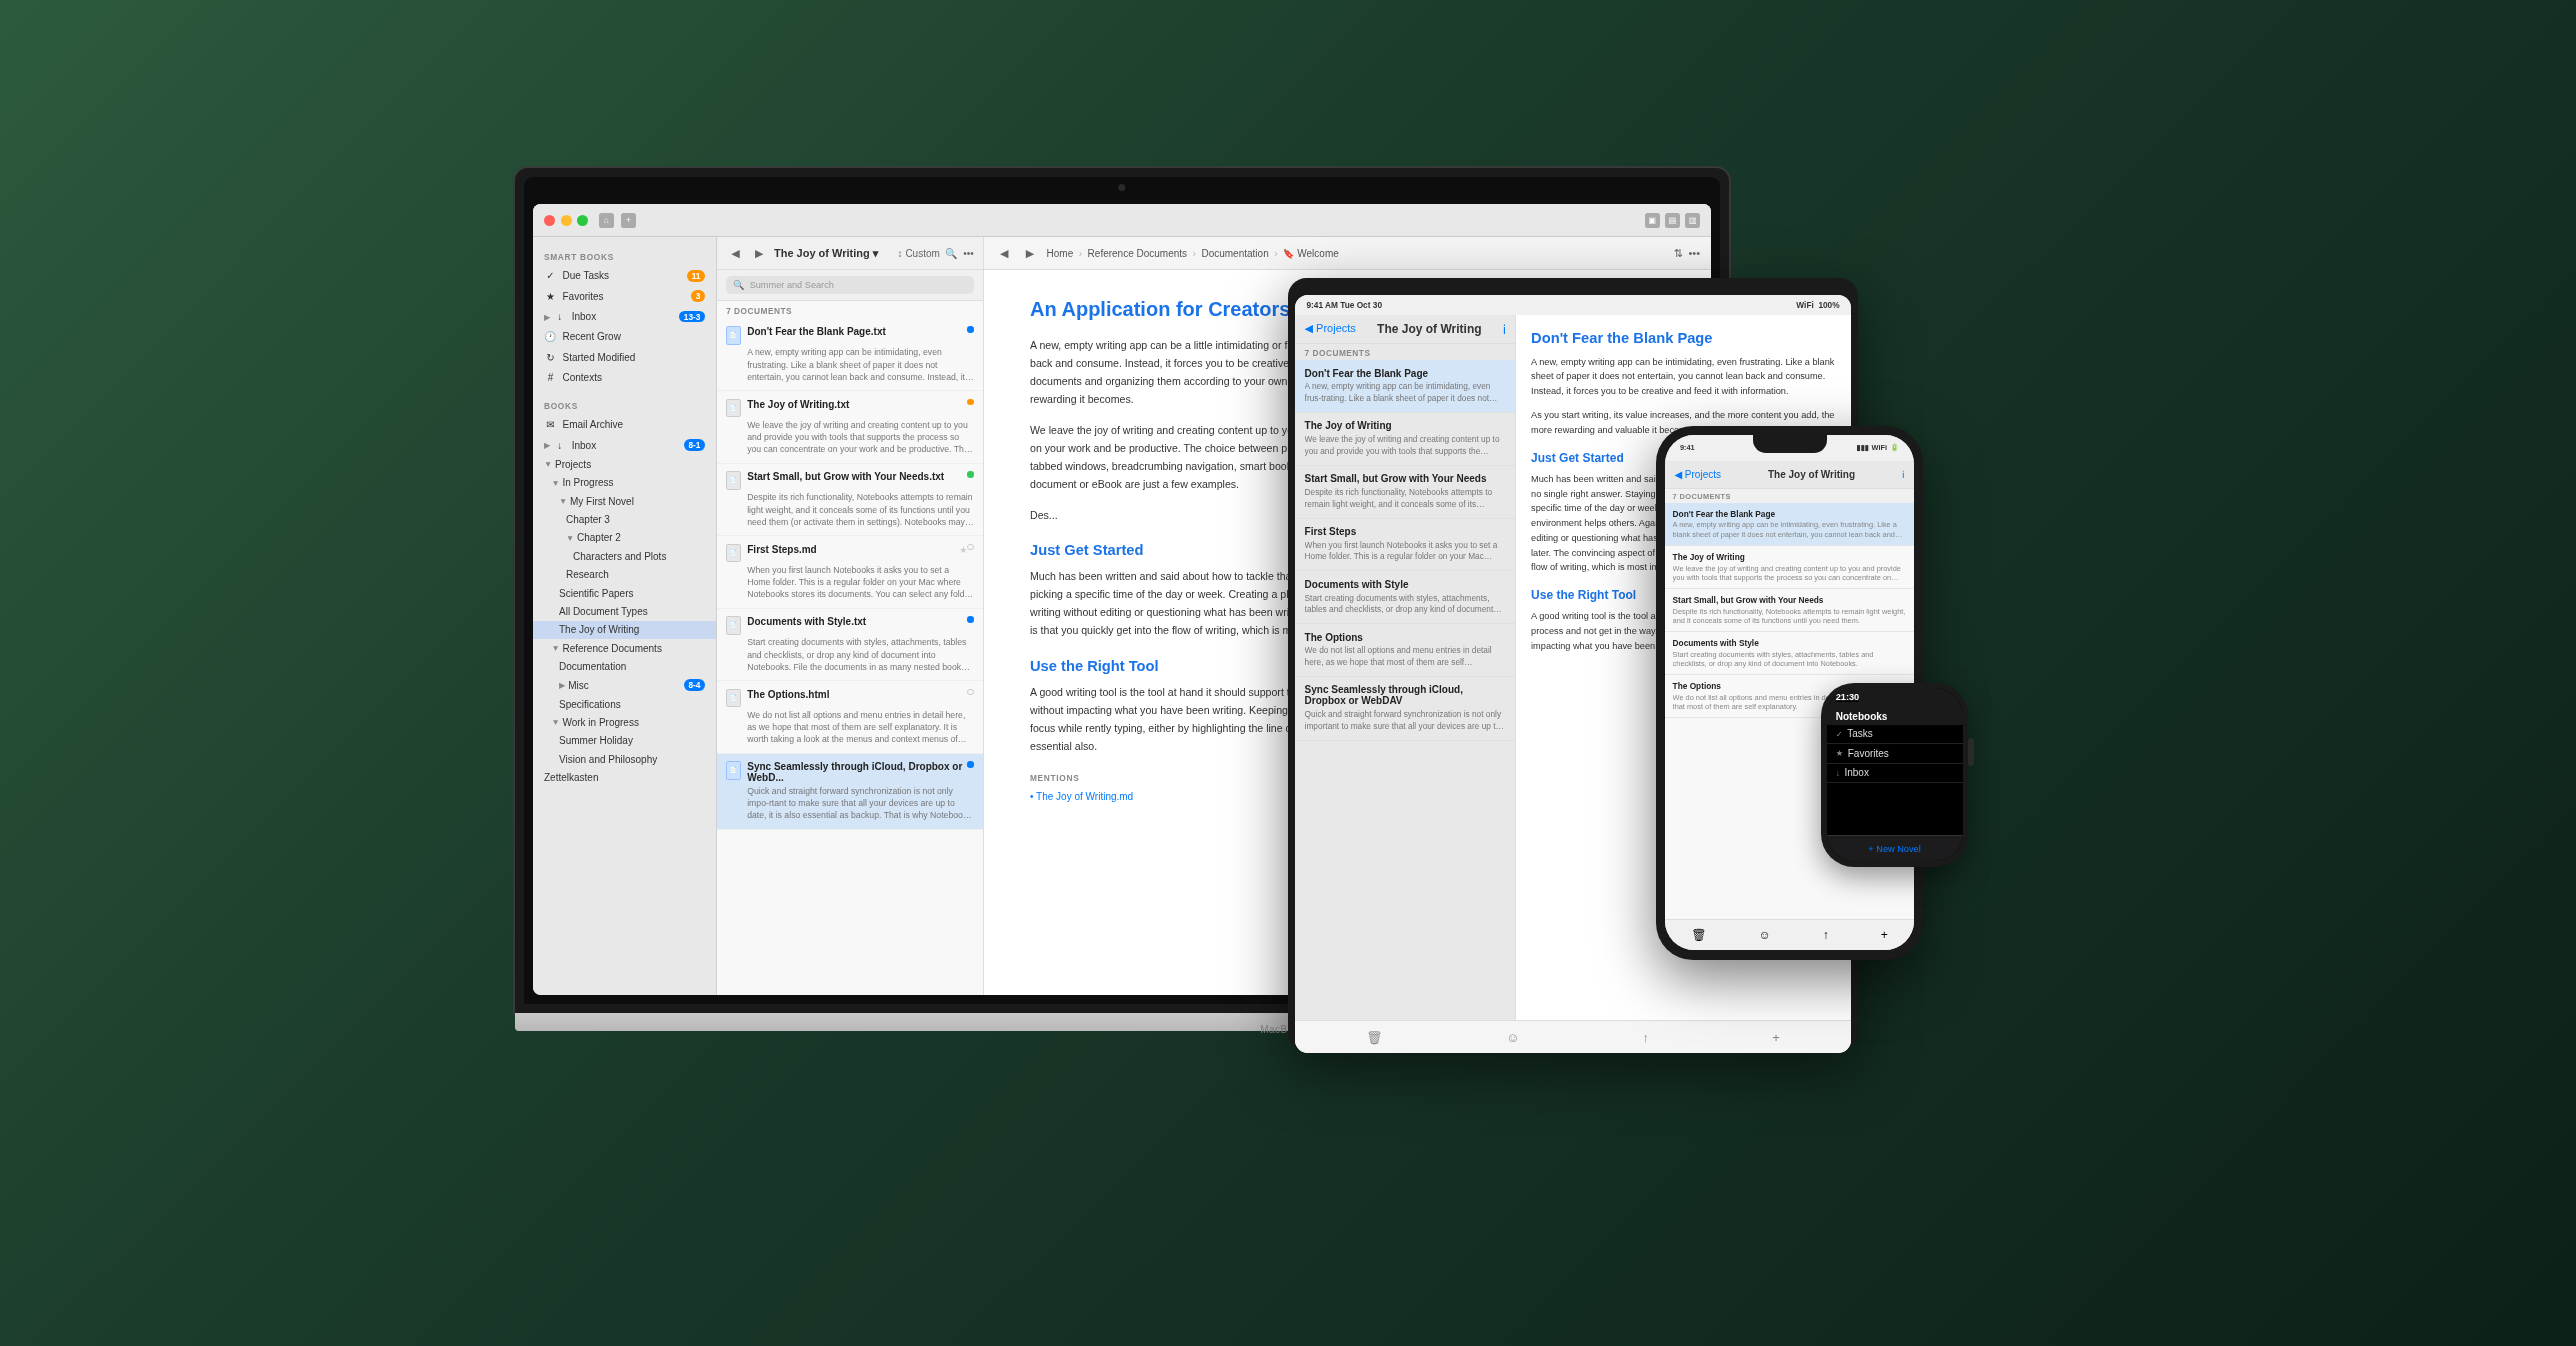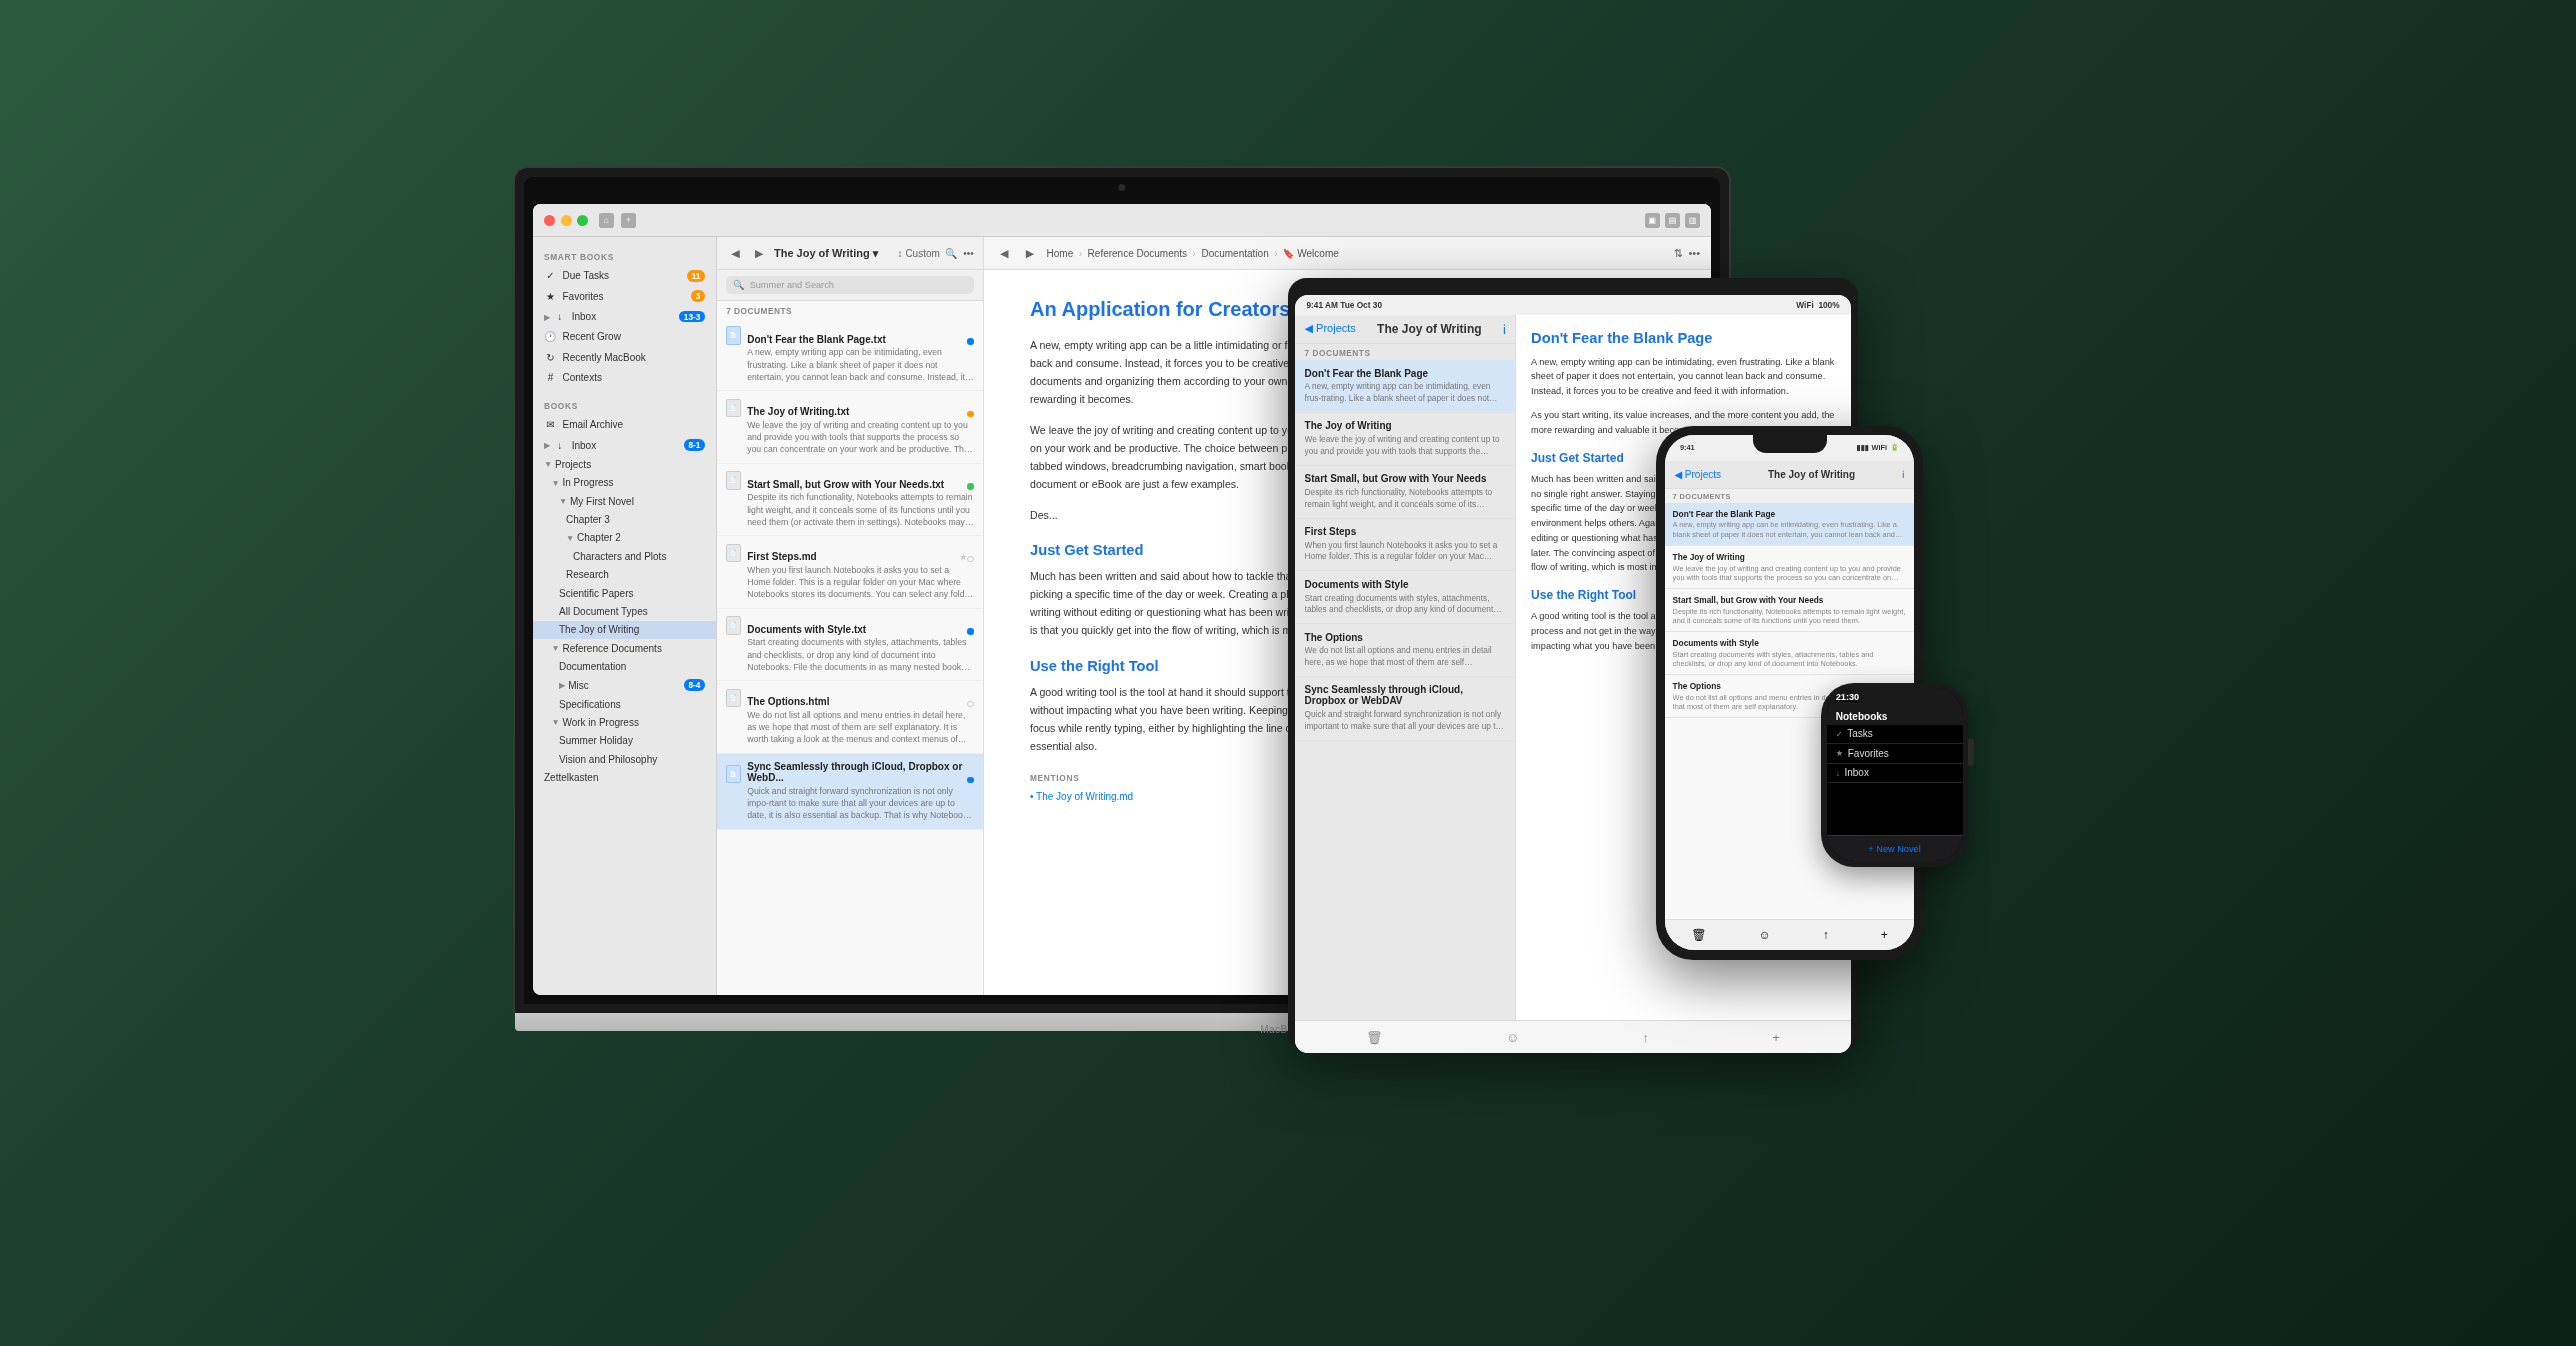--- a/index.html
+++ b/index.html
@@ -281,21 +281,21 @@
       cursor: pointer;
       position: relative;
     }
 
     .doc-item.selected {
       background: #d4e5f7;
     }
 
     .doc-item-header {
       display: flex;
-      align-items: flex-end;
+      align-items: flex-start;
       margin-bottom: 1.8px;
     }
 
     .doc-item-icon {
       width: 14.7px;
       height: 18.4px;
       background: #e8e8e8;
       border: 0.9px solid #ccc;
       border-radius: 1.8px;
       margin-right: 6.4px;
@@ -903,21 +903,21 @@
               <span class="sidebar-item-icon">↓</span>
               <span class="sidebar-item-text">Inbox</span>
               <span class="sidebar-badge blue">13-3</span>
             </div>
             <div class="sidebar-item">
               <span class="sidebar-item-icon">🕐</span>
               <span class="sidebar-item-text">Recent Grow</span>
             </div>
             <div class="sidebar-item">
               <span class="sidebar-item-icon">↻</span>
-              <span class="sidebar-item-text">Recently MacBook</span>
+              <span class="sidebar-item-text">Started Modified</span>
             </div>
             <div class="sidebar-item">
               <span class="sidebar-item-icon">#</span>
               <span class="sidebar-item-text">Contexts</span>
             </div>
 
             <div class="sidebar-section-label" style="margin-top:5.5px">BOOKS</div>
 
             <div class="sidebar-item">
               <span class="sidebar-item-icon">✉</span>

